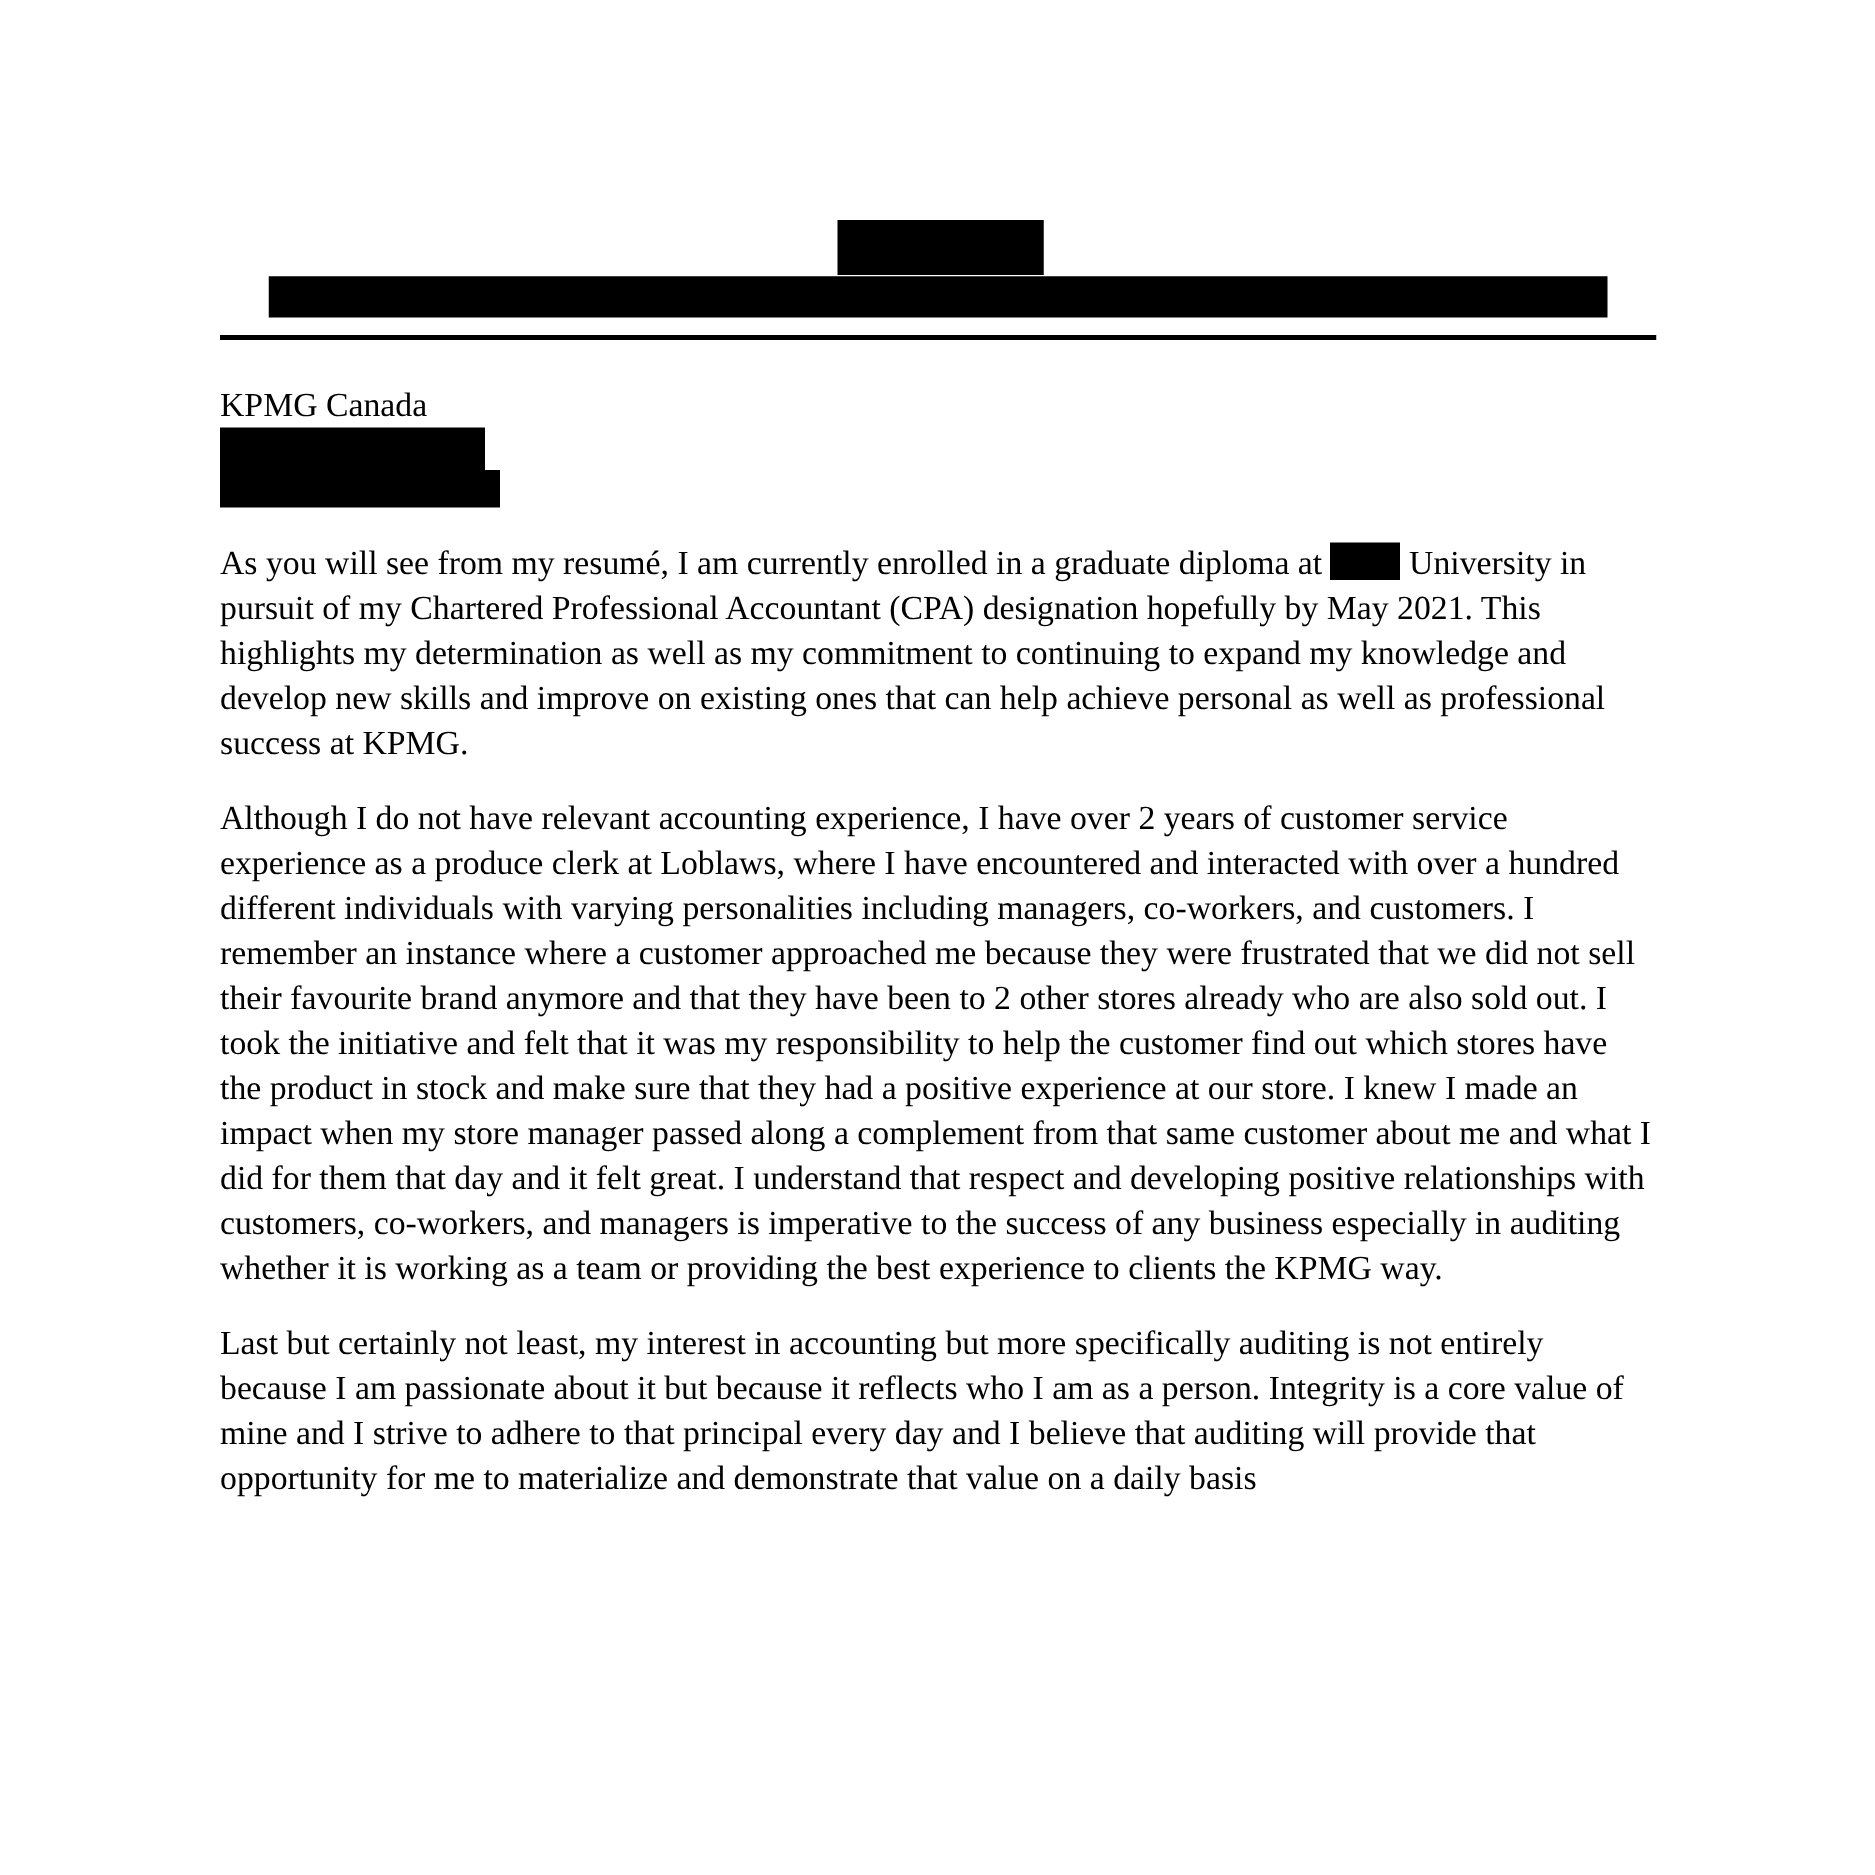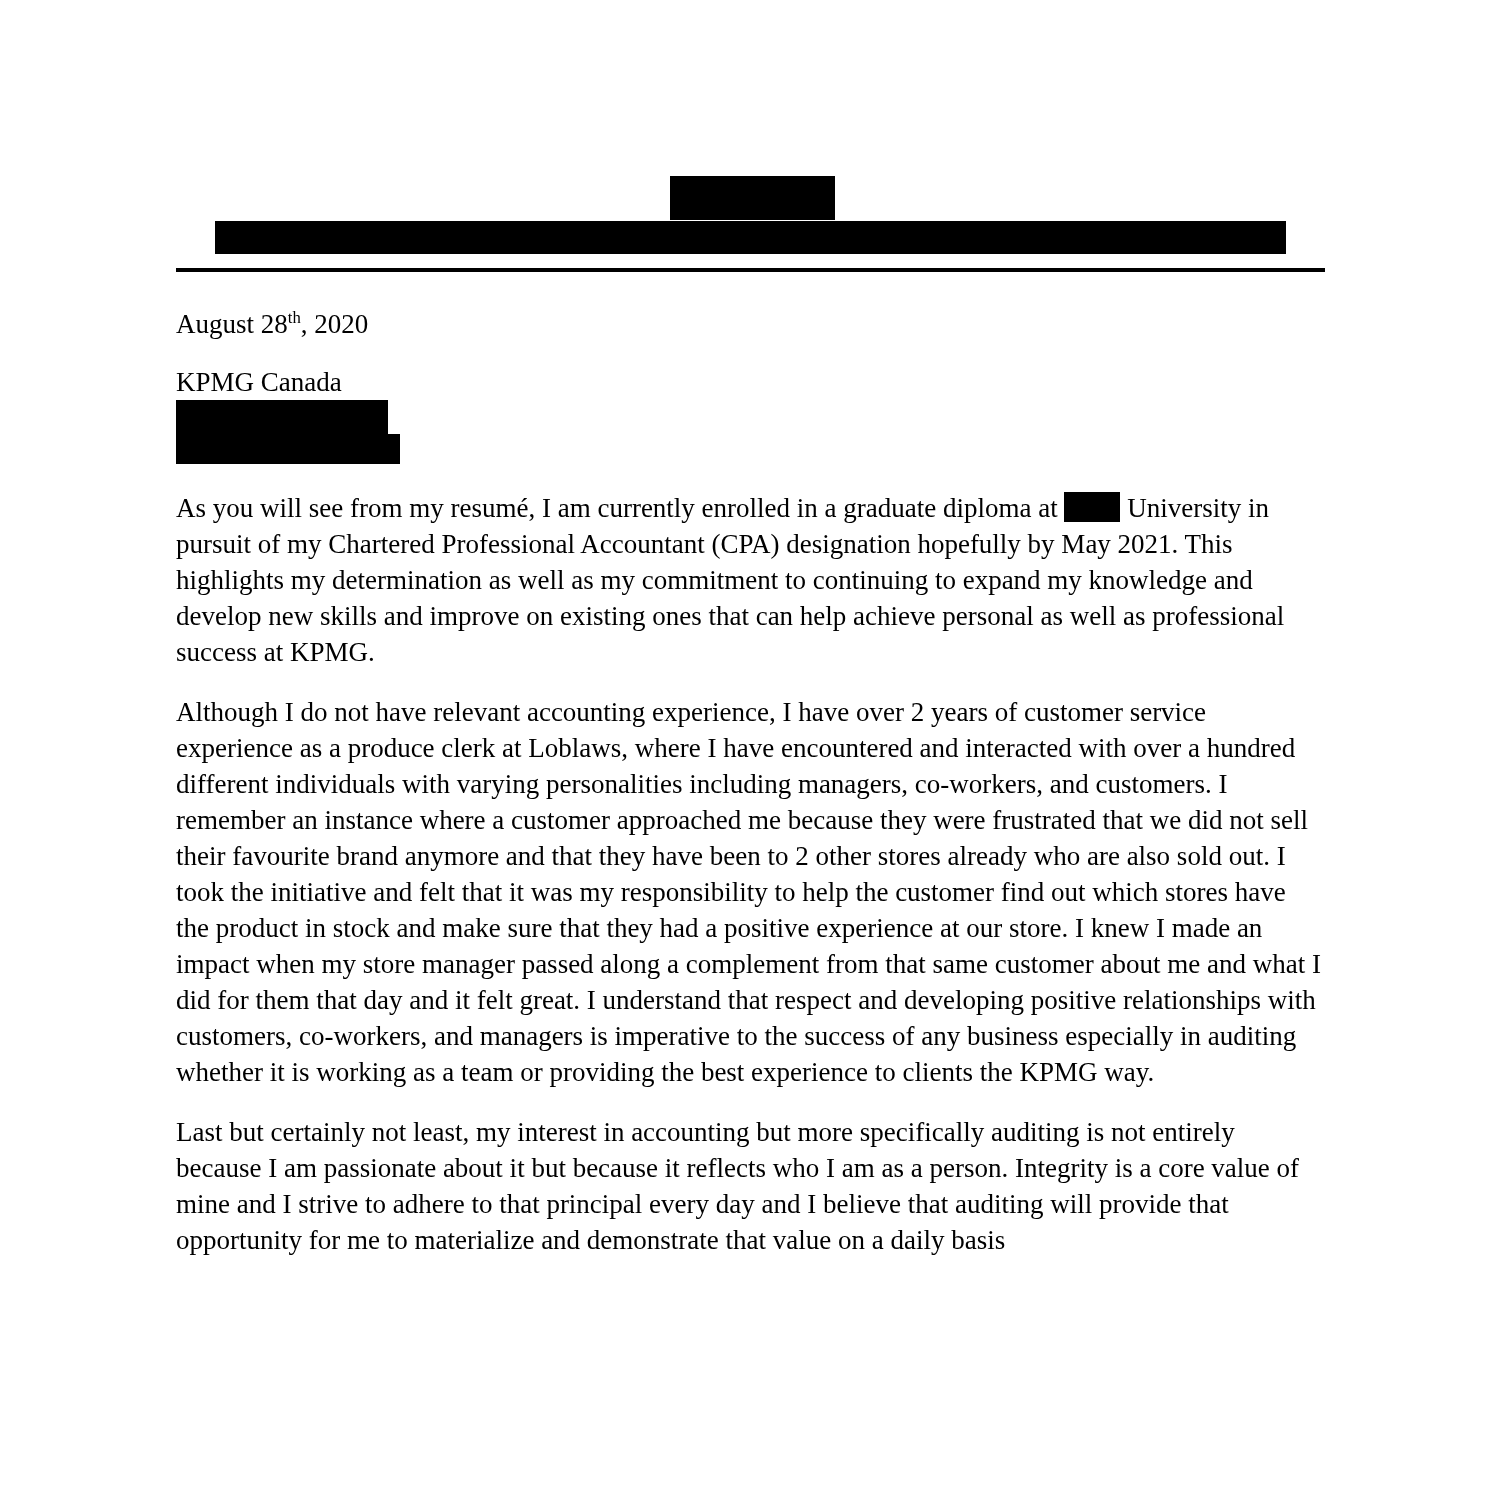--- a/index.html
+++ b/index.html
@@ -103,21 +103,20 @@
 <div class="page">
 
   <div class="letterhead">
     <div class="redaction rh-name"></div>
     <div class="redaction rh-contact"></div>
     <div class="letterhead-rule"></div>
   </div>
 
   <div class="letter">
 
-    <p class="date-line"><span>August 28</span><sup>th</sup><span>, 2020</span></p>
 
     <div class="recipient">
       <span class="addr-line">KPMG Canada</span>
       <span class="redaction-inline-block rb-addr1"></span>
       <span class="redaction-inline-block rb-addr2"></span>
     </div>
 
 
 
     <p class="para"><span>As you will see from my resumé, I am currently enrolled in a graduate diploma at </span><span class="redact-word"></span><span> University in pursuit of my Chartered Professional Accountant (CPA) designation hopefully by May 2021. This highlights my determination as well as my commitment to continuing to expand my knowledge and develop new skills and improve on existing ones that can help achieve personal as well as professional success at KPMG.</span></p>

